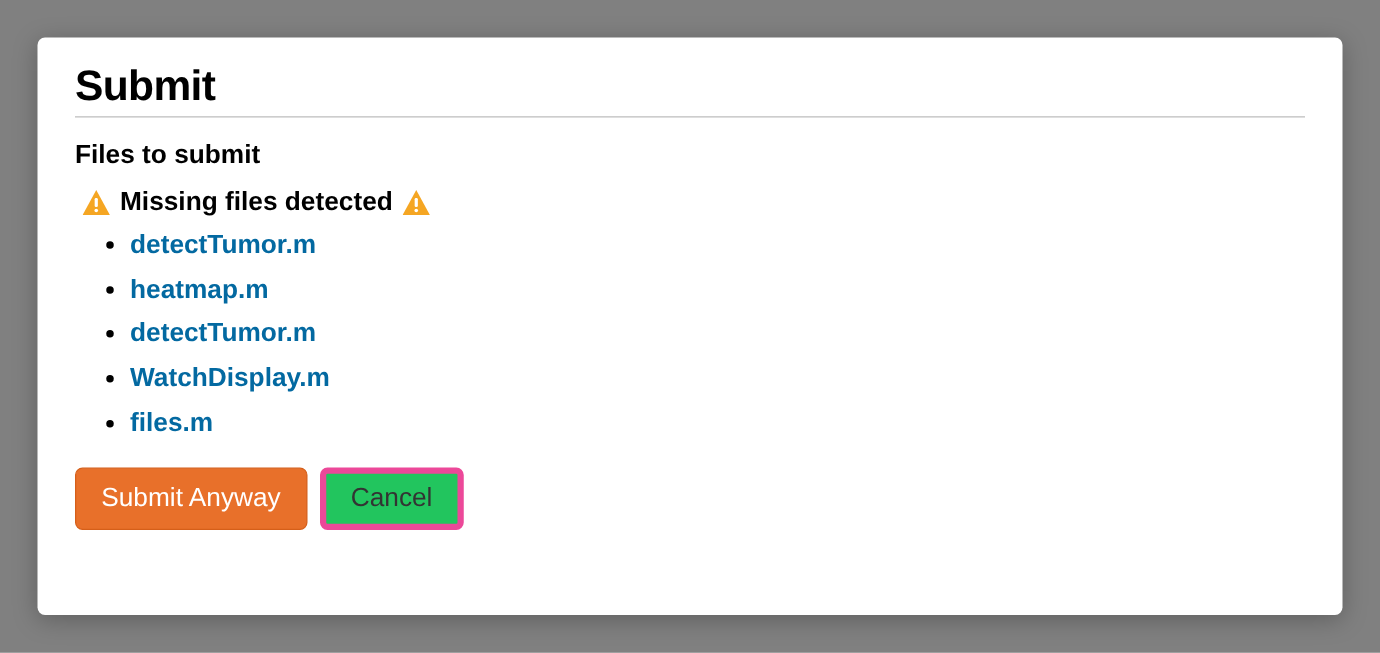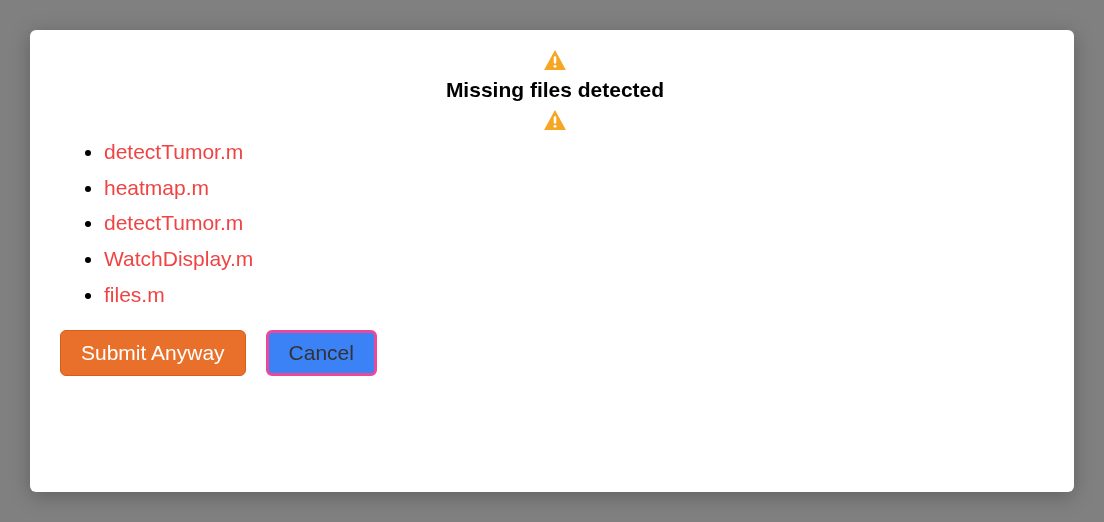--- a/index.html
+++ b/index.html
@@ -36,21 +36,20 @@
     font-size: 21px;
     font-weight: 700;
     margin: 18px 0 14px 0;
   }
   .warning-line {
     display: flex;
     align-items: center;
     gap: 8px;
     margin-left: 6px;
     margin-bottom: 4px;
-    flex-direction: column;
   }
   .warning-text {
     font-size: 21px;
     font-weight: 700;
   }
   .warn-icon {
     display: inline-block;
     width: 22px;
     height: 20px;
   }
@@ -58,54 +57,57 @@
     margin: 4px 0 18px 44px;
     padding: 0;
     list-style: disc;
   }
   ul.file-list li {
     font-size: 21px;
     line-height: 1.7;
     color: #000;
   }
   ul.file-list li a {
-    color: #ef4444;
+    color: #0369a1;
     text-decoration: none;
     cursor: pointer;
+    font-weight: bold;
   }
   .button-row {
     display: flex;
-    gap: 20px;
+    gap: 10px;
     margin-top: 8px;
   }
   .btn {
     font-size: 21px;
     padding: 8px 20px;
     border-radius: 6px;
     cursor: pointer;
     border: 1px solid transparent;
     font-family: inherit;
   }
   .btn-primary {
     background: #e8702a;
     color: #fff;
     border: 1px solid #d55f1a;
   }
   .btn-secondary {
-    background: #3b82f6;
+    background: #22c55e;
     color: #333;
-    border: 3px solid #ec4899;
+    border: 5px solid #ec4899;
   }
 </style>
 </head>
 <body>
 
 <div class="backdrop">
   <div class="modal">
+    <h1 class="modal-title">Submit</h1>
 
+    <div class="subheading">Files to submit</div>
 
     <div class="warning-line">
       <span class="warn-icon">
         <svg viewBox="0 0 24 22" width="22" height="20">
           <path d="M12 0 L24 22 L0 22 Z" fill="#f5a623"></path>
           <rect x="10.6" y="7" width="2.8" height="8" rx="1.2" fill="#fff"></rect>
           <circle cx="12" cy="18" r="1.6" fill="#fff"></circle>
         </svg>
       </span>
       <span class="warning-text">Missing files detected</span>

